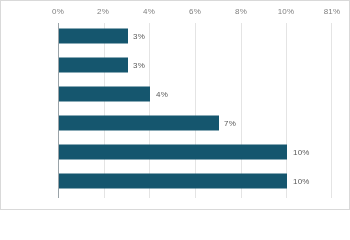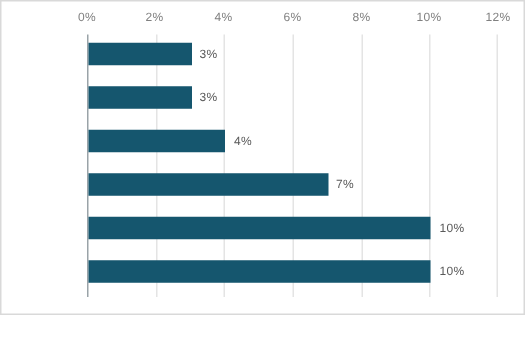--- a/index.html
+++ b/index.html
@@ -83,21 +83,21 @@
 
 <div id="chart-frame">
 
   <div>
     <span class="tick-label" style="left:57px;">0%</span>
     <span class="tick-label" style="left:102px;">2%</span>
     <span class="tick-label" style="left:148px;">4%</span>
     <span class="tick-label" style="left:194px;">6%</span>
     <span class="tick-label" style="left:240px;">8%</span>
     <span class="tick-label" style="left:285px;">10%</span>
-    <span class="tick-label" style="left:331px;">12%</span>
+    <span class="tick-label" style="left:331px;">81%</span>
   </div>
 
   <div class="axis-line"></div>
 
   <div id="plot-area">
 
     <div class="gridline" style="left:45.7px;"></div>
     <div class="gridline" style="left:91.3px;"></div>
     <div class="gridline" style="left:137px;"></div>
     <div class="gridline" style="left:182.7px;"></div>

